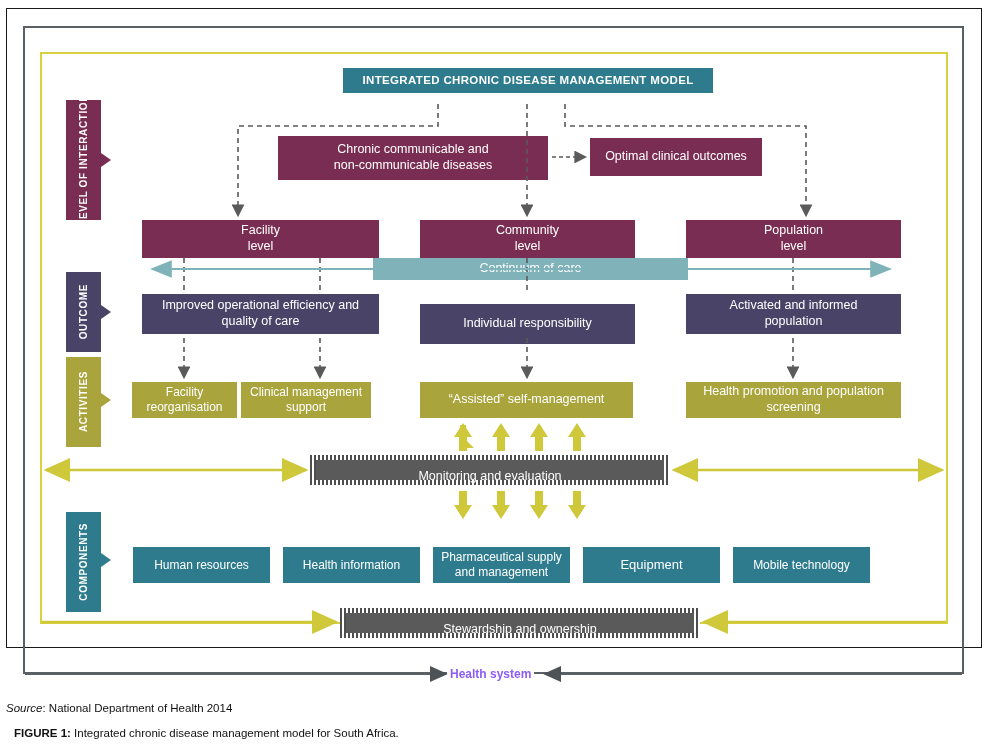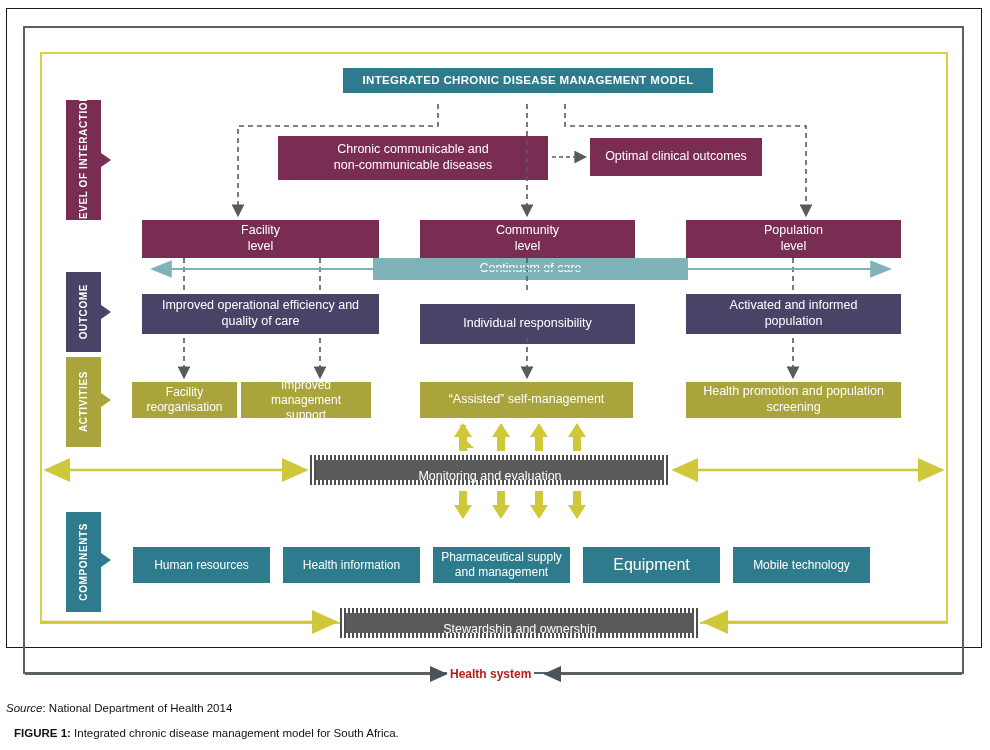--- a/index.html
+++ b/index.html
@@ -53,34 +53,34 @@
   .hatch-wrap{position:absolute;}
   .hatch-wrap::before{content:"";position:absolute;inset:0;
      background-image:repeating-linear-gradient(90deg,#4e4e4e 0 2px,#ffffff 2px 4px);}
   .hatch-wrap::after{content:"";position:absolute;left:6px;right:6px;top:5px;bottom:5px;background:#5a5a5a;}
   .hatch-label{position:absolute;inset:0;display:flex;align-items:center;justify-content:center;color:#fff;font-size:12.5px;z-index:3;margin-top:12px;}
 
   
   #cmp-1{left:133px;top:547px;width:137px;height:36px;font-size:12px;}
   #cmp-2{left:283px;top:547px;width:137px;height:36px;font-size:12px;}
   #cmp-3{left:433px;top:547px;width:137px;height:36px;font-size:12px;}
-  #cmp-4{left:583px;top:547px;width:137px;height:36px;font-size:16px;}
+  #cmp-4{left:583px;top:547px;width:137px;height:36px;font-size:13px;}
   #cmp-5{left:733px;top:547px;width:137px;height:36px;font-size:12px;}
 
   
   #overlay{position:absolute;left:0;top:0;width:990px;height:750px;pointer-events:none;}
 
   
   .cap{position:absolute;left:6px;font-size:11.5px;color:#111;}
   #cap-source{top:702px;}
   #cap-source i{font-style:italic;}
   #cap-figure{top:727px;padding-left:8px;}
   #cap-figure b{font-weight:bold;}
 
-  #health-system-label{position:absolute;left:447px;top:667px;font-size:12px;font-weight:bold;color:#b91c1c;background:#fff;padding:0 3px;}
+  #health-system-label{position:absolute;left:447px;top:667px;font-size:12px;font-weight:bold;color:#8b5cf6;background:#fff;padding:0 3px;}
 </style>
 </head>
 <body>
 
 <div id="page">
 
   <div class="outer-frame"></div>
   <div class="health-frame"></div>
   <div class="yellow-frame"></div>
 
@@ -158,21 +158,21 @@
   </div>
 
   <div class="box olive" id="act-1">
     <span>
       <span>Facility</span><br>
       <span>reorganisation</span>
     </span>
   </div>
   <div class="box olive" id="act-2">
     <span>
-      <span>Improved management</span><br>
+      <span>Clinical management</span><br>
       <span>support</span>
     </span>
   </div>
   <div class="box olive" id="act-3">
     <span>“Assisted” self-management</span>
   </div>
   <div class="box olive" id="act-4">
     <span>
       <span>Health promotion and population</span><br>
       <span>screening</span>

